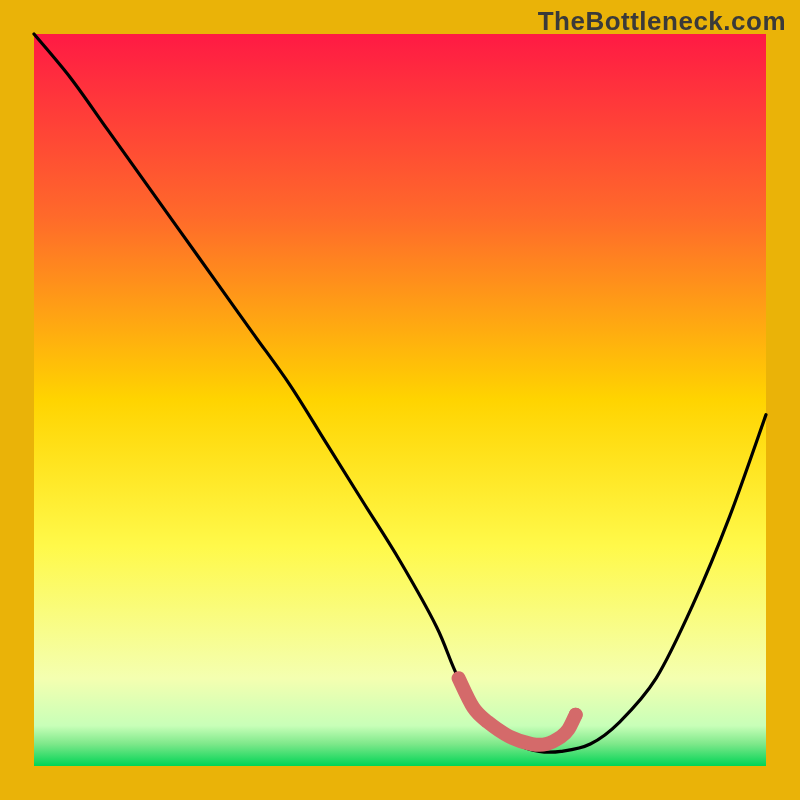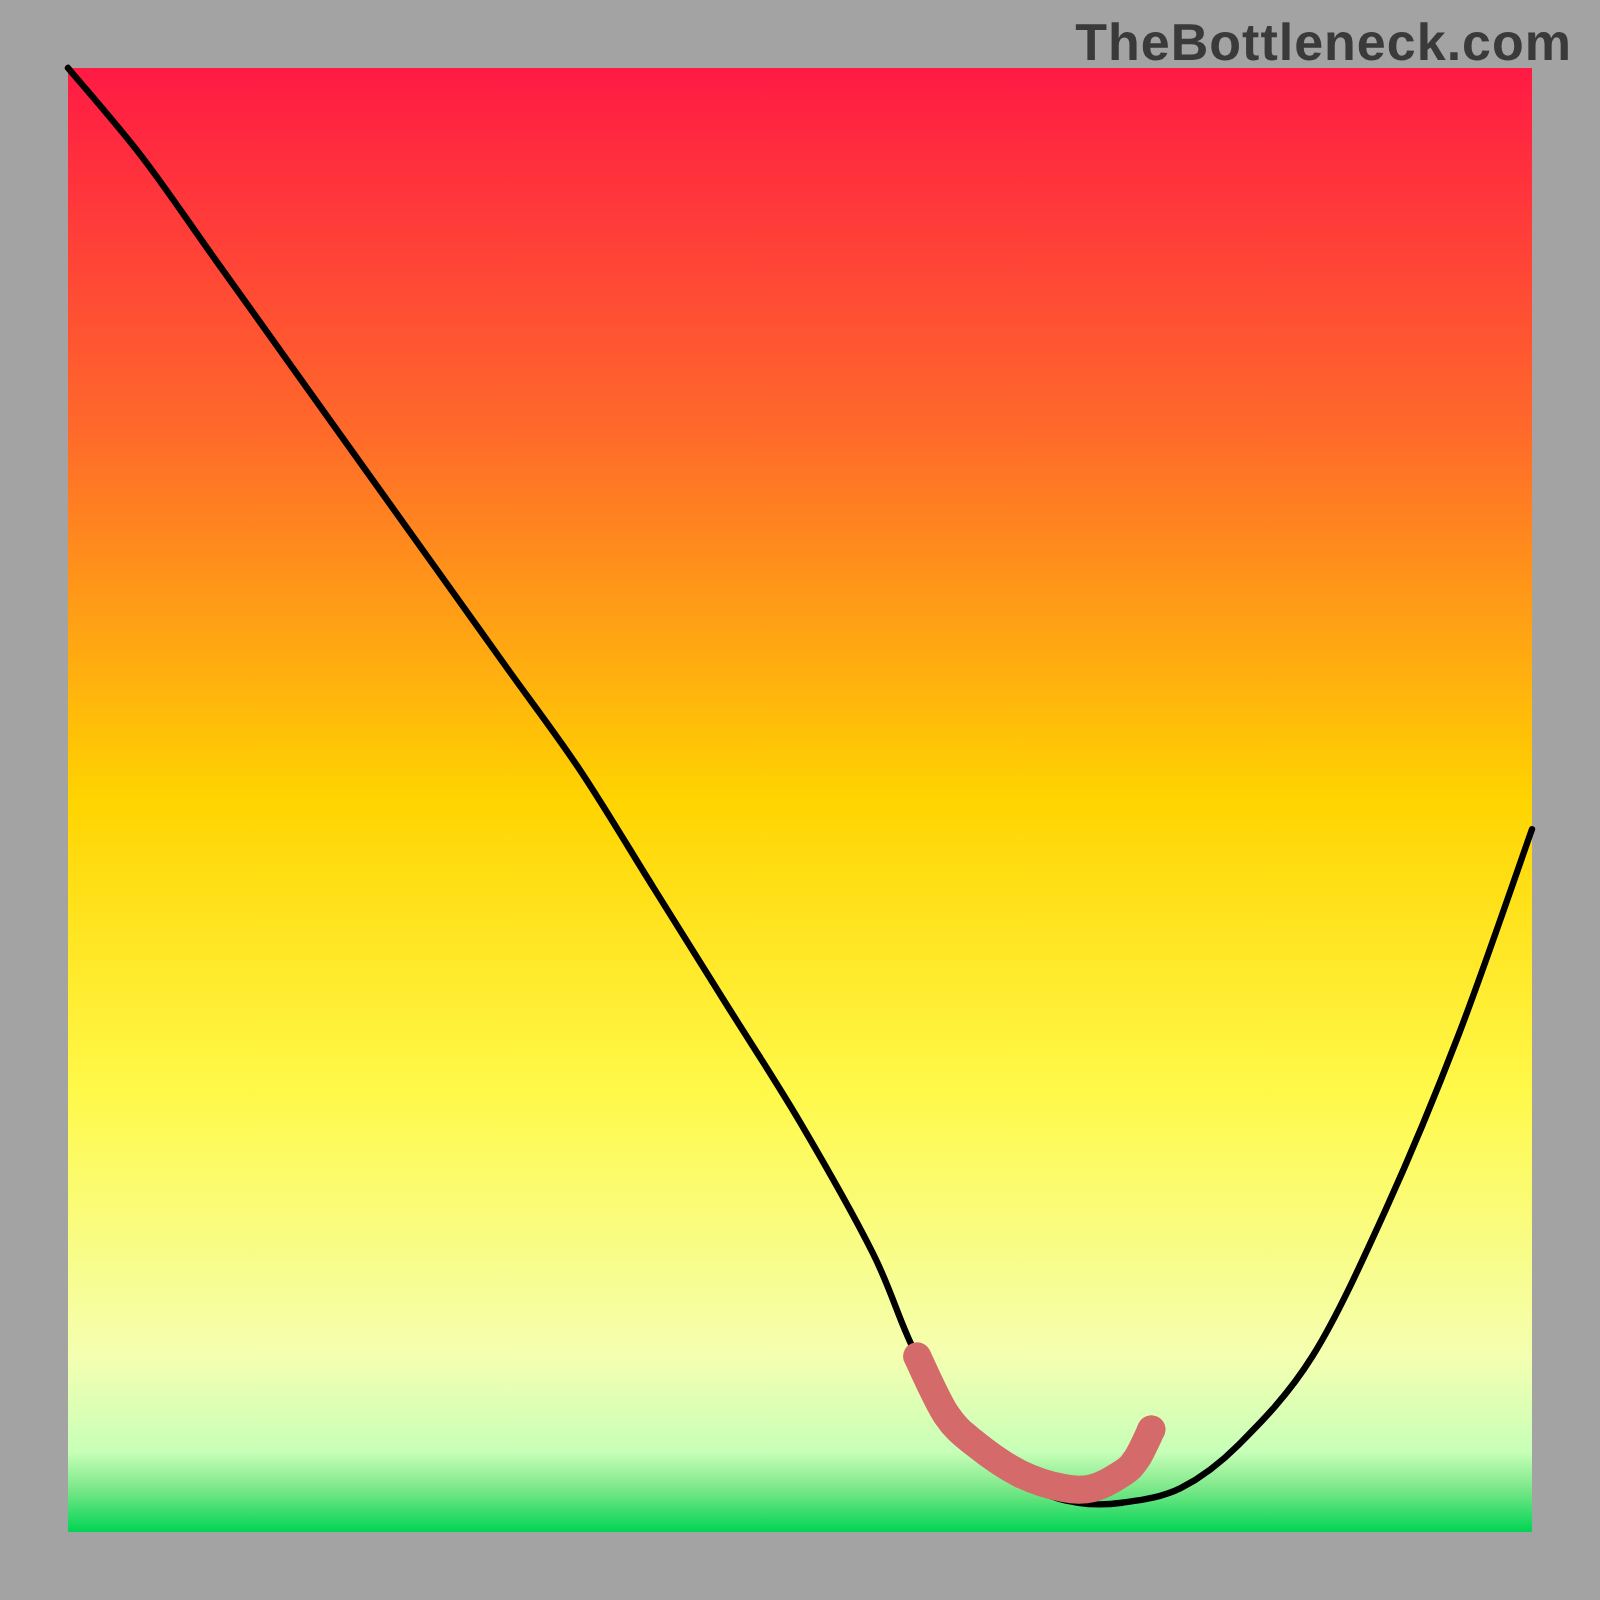--- a/index.html
+++ b/index.html
@@ -8,21 +8,21 @@
     background: #000;
     width: 800px;
     height: 800px;
     position: relative;
     font-family: Arial, Helvetica, sans-serif;
   }
   .container {
     position: relative;
     width: 800px;
     height: 800px;
-    background: #a3a3a3;
+    background: #eab308;
   }
   .watermark {
     position: absolute;
     top: 6px;
     right: 14px;
     color: #3a3a3a;
     font-size: 26px;
     font-weight: bold;
     letter-spacing: 0.5px;
     z-index: 10;

